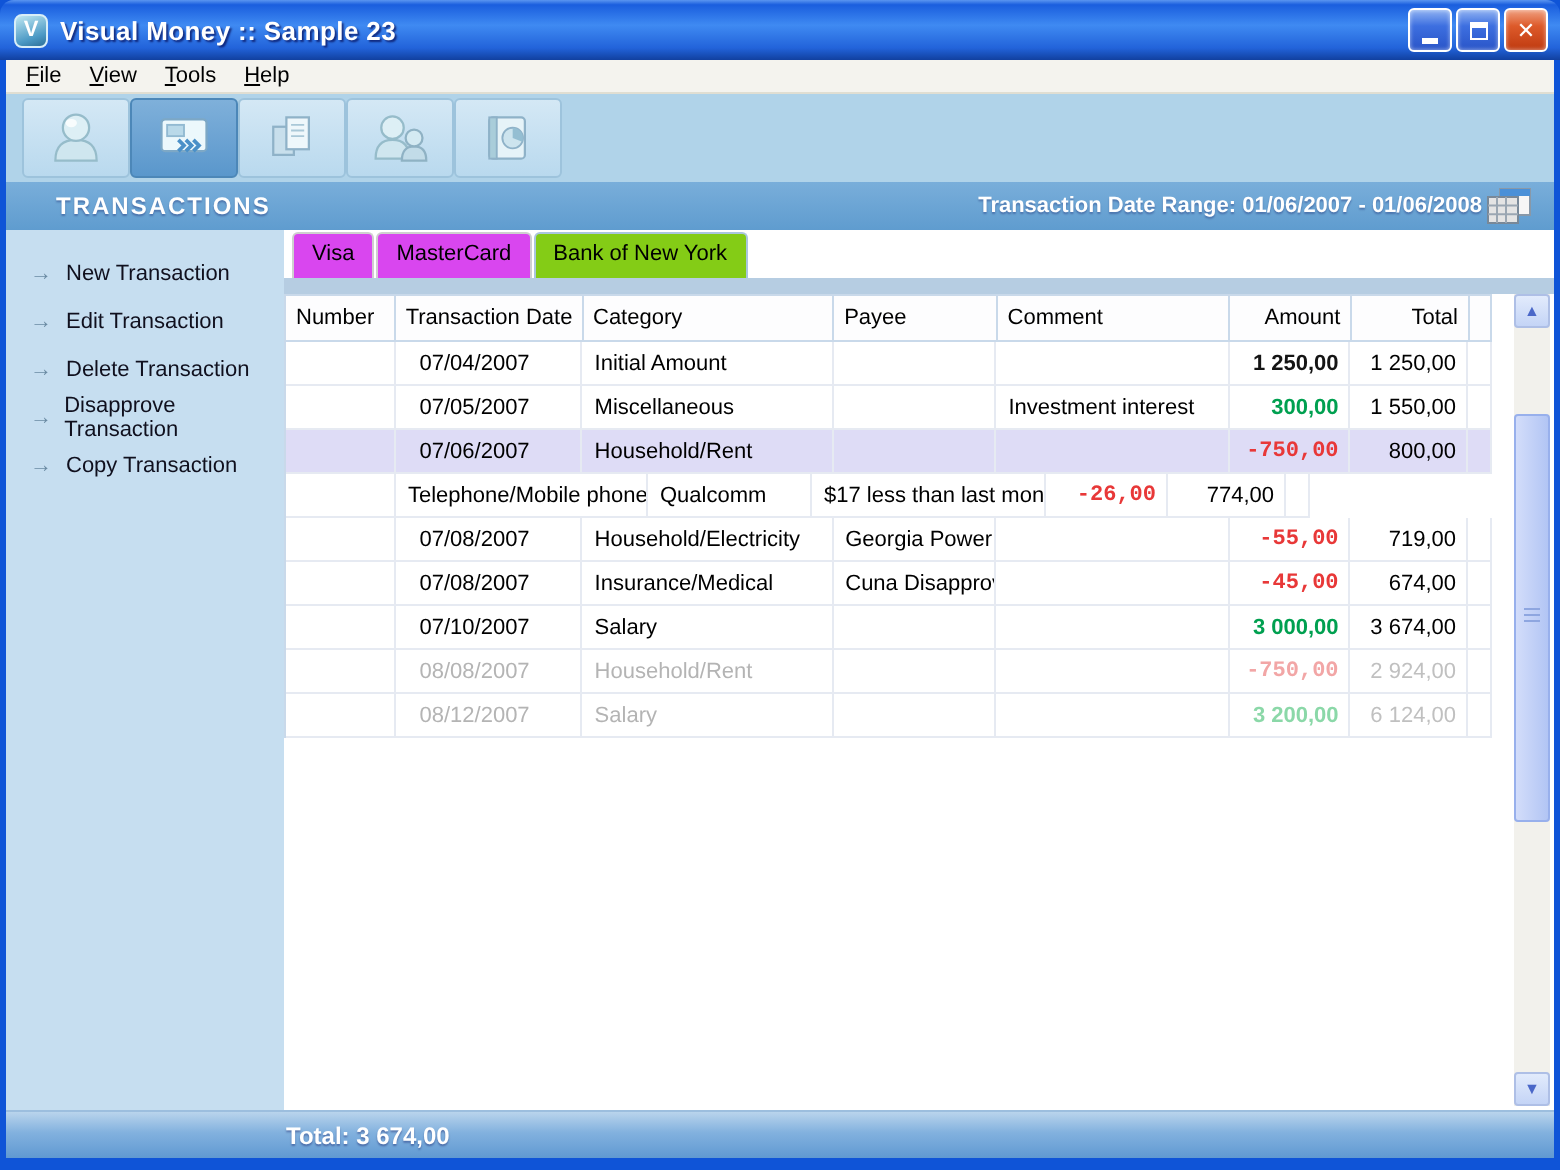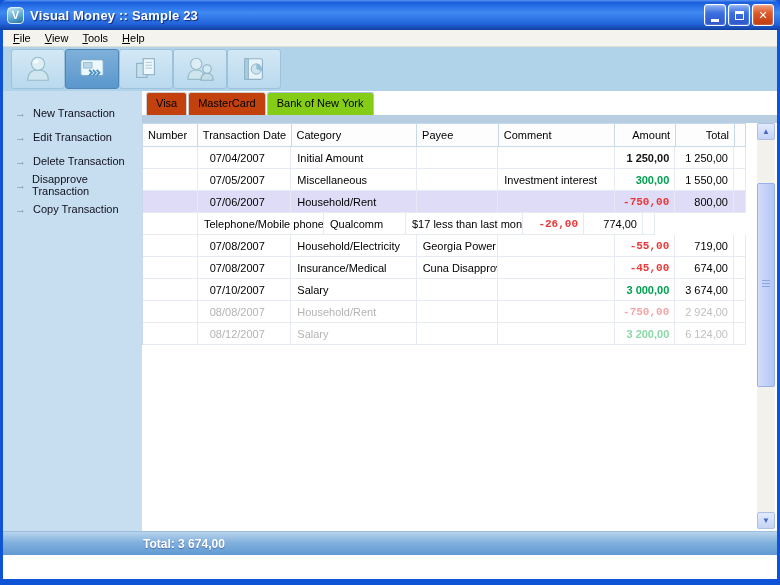--- a/index.html
+++ b/index.html
@@ -63,21 +63,21 @@
   .body{ position:relative; height:440px; display:flex; }
   .sidebar{ width:139px; background:#c6def0; padding-top:10px; }
   .side-item{ display:flex; align-items:center; height:24px; padding-left:12px; cursor:default; }
   .side-arrow{ color:#6b8ba3; font-size:11px; width:18px; }
   .side-label{ font-size:11px; color:#10101e; }
 
   .main{ position:relative; flex:1; background:#fff; }
   
   .tabs{ position:absolute; top:1px; left:4px; height:23px; display:flex; }
   .tab{ font-size:11px; color:#000; padding:4px 9px 0 9px; margin-right:1px; height:23px;
-    background:#c2410c; border:1px solid #cfcfcf; border-bottom:none; border-radius:3px 3px 0 0; cursor:default; }
+    background:#d946ef; border:1px solid #cfcfcf; border-bottom:none; border-radius:3px 3px 0 0; cursor:default; }
   .tab.selected{ background:#84cc16; border-color:#aac6dd; }
   .tab-strip{ position:absolute; top:24px; left:0; right:0; height:8px; background:#b6cde2; }
 
   
   .table{ position:absolute; top:32px; left:0; width:604px; border-left:1px solid #c9d9ea; border-top:1px solid #c9d9ea; }
   .thead{ display:flex; height:23px; background:#fdfdfe; }
   .hcell{ font-size:11px; color:#000; padding:5px 5px 0 5px; border-right:1px solid #c9d9ea;
     border-bottom:1px solid #c9d9ea; white-space:nowrap; overflow:hidden; }
   .hcell.right{ text-align:right; }
   .trow{ display:flex; height:22px; background:#fff; }
@@ -176,20 +176,32 @@
       <div class="tb-btn">
         <svg viewBox="0 0 32 32">
           <rect x="6" y="5" width="19" height="22" rx="2" fill="#e6f3f8" stroke="#8fb2c8" stroke-width="1.2"></rect>
           <rect x="6" y="5" width="4" height="22" fill="#a9cdda" stroke="#8fb2c8" stroke-width="1"></rect>
           <circle cx="18.5" cy="16" r="5.5" fill="#cde4ee" stroke="#8fb2c8" stroke-width="1"></circle>
           <path d="M18.5,16 L18.5,10.5 A5.5,5.5 0 0 1 23.6,18 Z" fill="#94bed2"></path>
         </svg>
       </div>
     </div>
 
+    <div class="sectionbar">
+      <div class="section-title">TRANSACTIONS</div>
+      <div class="date-range">Transaction Date Range: 01/06/2007 - 01/06/2008</div>
+      <div class="calendar-btn">
+        <svg viewBox="0 0 24 18">
+          <rect x="7" y="0.5" width="15" height="13" fill="#f6f6f6" stroke="#8898a8"></rect>
+          <rect x="7" y="0.5" width="15" height="3.5" fill="#4a90d8"></rect>
+          <rect x="1" y="4.5" width="15" height="13" fill="#e4e4e4" stroke="#788898"></rect>
+          <path d="M1,8.8 h15 M1,13.1 h15 M5.5,4.5 v13 M10,4.5 v13" stroke="#9aa6b2" stroke-width="1"></path>
+        </svg>
+      </div>
+    </div>
 
     <div class="body">
       <div class="sidebar">
           <div class="side-item">
             <div class="side-arrow">→</div>
             <div class="side-label">New Transaction</div>
           </div>
           <div class="side-item">
             <div class="side-arrow">→</div>
             <div class="side-label">Edit Transaction</div>

